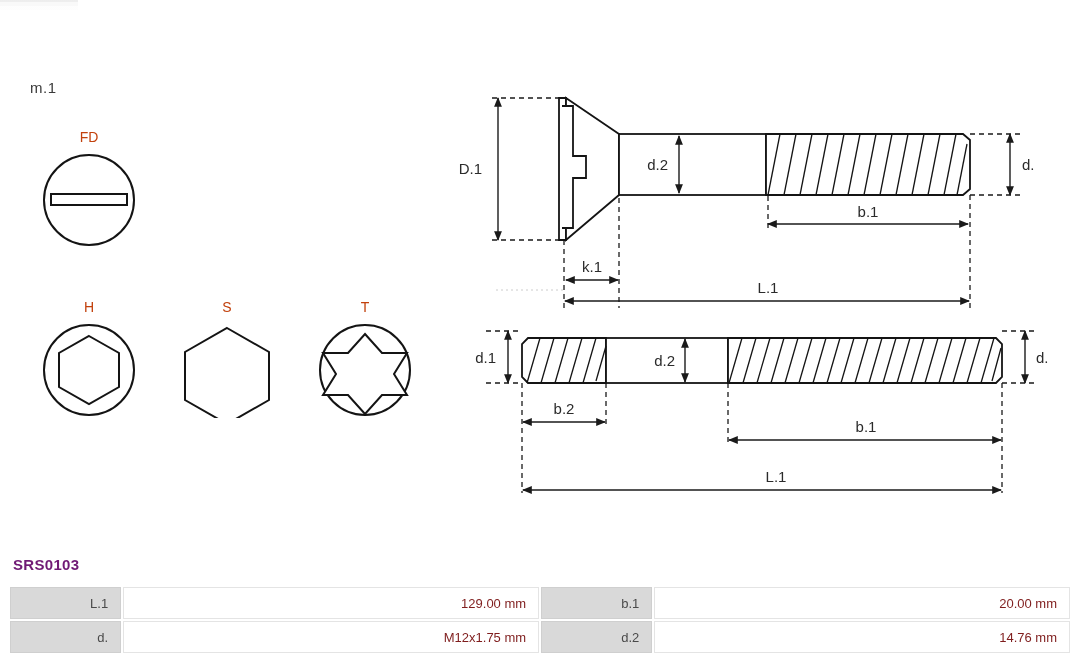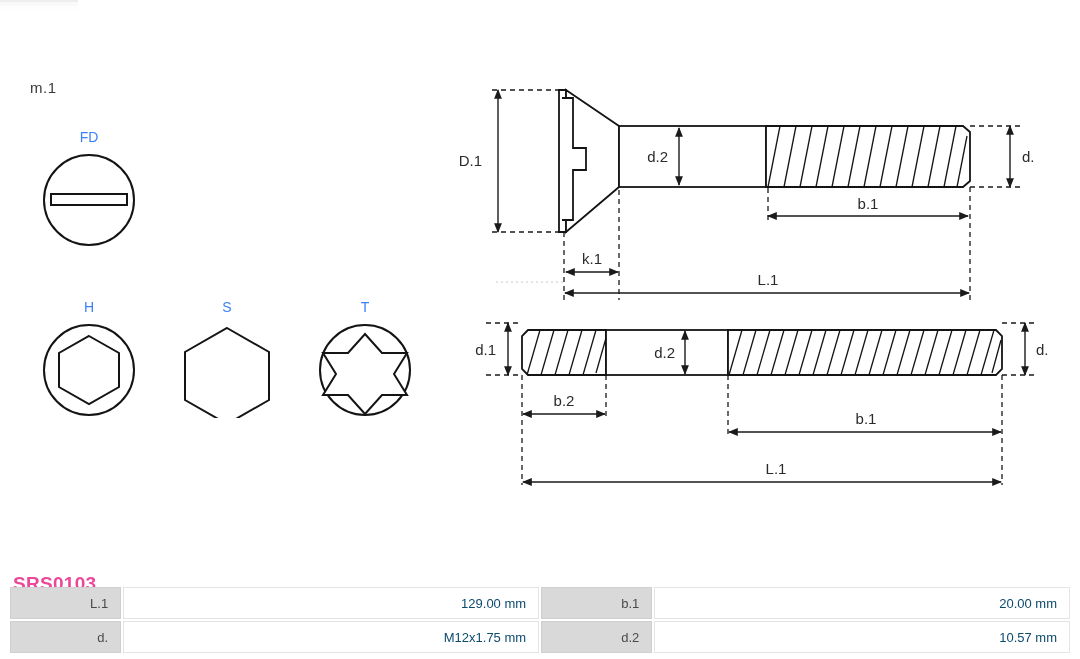--- a/index.html
+++ b/index.html
@@ -35,52 +35,52 @@
   
   .drive-grid {
     position: absolute; left: 24px; top: 128px;
     width: 412px; height: 300px;
   }
   .drive-cell {
     position: absolute; width: 130px; height: 145px;
     text-align: center;
   }
   .drive-cell .dlabel {
-    font-size: 14px; color: #3b82f6; line-height: 18px;
+    font-size: 14px; color: #c2410c; line-height: 18px;
     display: block; margin-bottom: 6px;
   }
   .drive-cell svg { display: block; margin: 0 auto; }
 
   
   .drawing {
-    position: absolute; left: 436px; top: 60px;
+    position: absolute; left: 436px; top: 68px;
     width: 644px; height: 450px;
   }
 
   
   .part-no {
     position: absolute; left: 13px; top: 556px;
-    font-size: 19px; font-weight: bold;
-    color: #ec4899; letter-spacing: .3px; margin-top: 17px;
+    font-size: 15px; font-weight: bold;
+    color: #701a75; letter-spacing: .3px;
   }
 
   
   .spec-table {
     position: absolute; left: 8px; top: 585px;
     width: 1064px;
     border-collapse: separate;
     border-spacing: 2px;
     font-size: 13px;
   }
   .spec-table td {
     height: 32px;
     padding: 0 12px;
     text-align: right;
     vertical-align: middle;
-    color: #0c4a6e;
+    color: #7f1d1d;
     border: 1px solid #e4e4e4;
   }
   .spec-table td.key {
     background: #d9d9d9;
     border: 1px solid #cfcfcf;
     color: #4a4a4a;
   }
   .spec-table td.val {
     background: #ffffff;
   }
@@ -284,18 +284,18 @@
       <tr>
         <td class="key col-k">L.1</td>
         <td class="val col-v">129.00 mm</td>
         <td class="key col-k">b.1</td>
         <td class="val col-v">20.00 mm</td>
       </tr>
       <tr>
         <td class="key col-k">d.</td>
         <td class="val col-v">M12x1.75 mm</td>
         <td class="key col-k">d.2</td>
-        <td class="val col-v">10.57 mm</td>
+        <td class="val col-v">14.76 mm</td>
       </tr>
     </tbody>
   </table>
 
 </div>
 
 </body></html>

